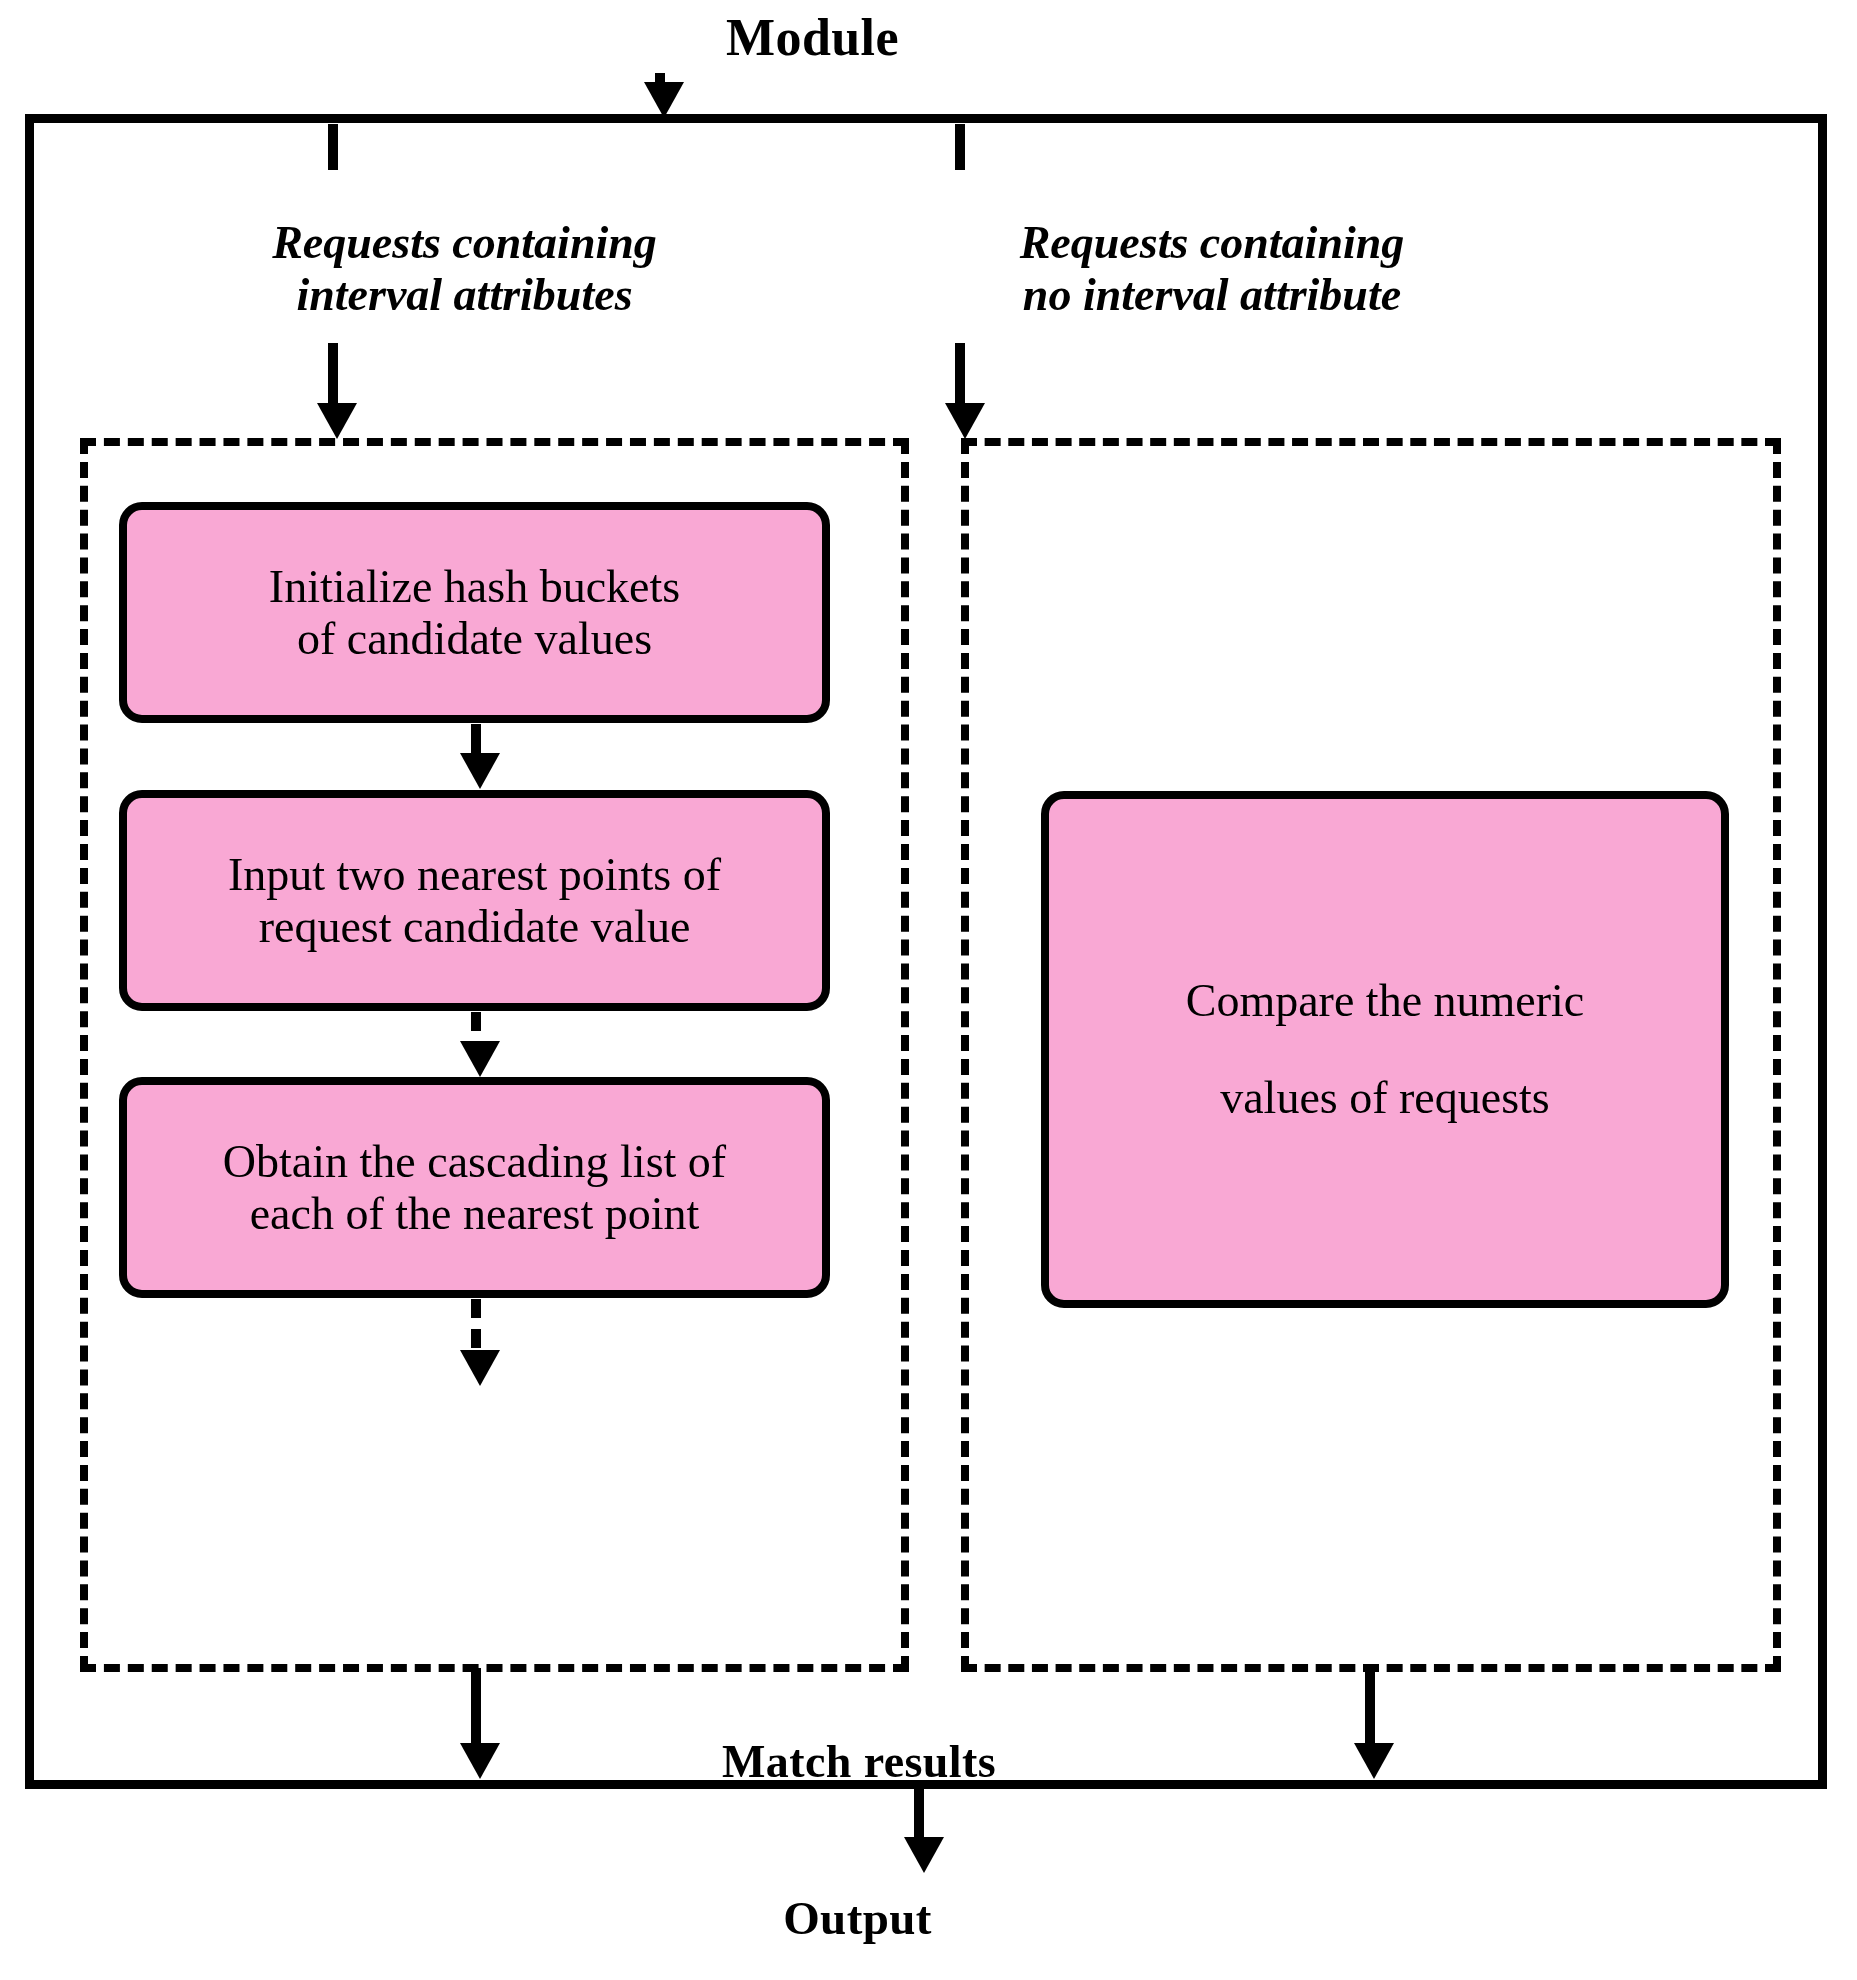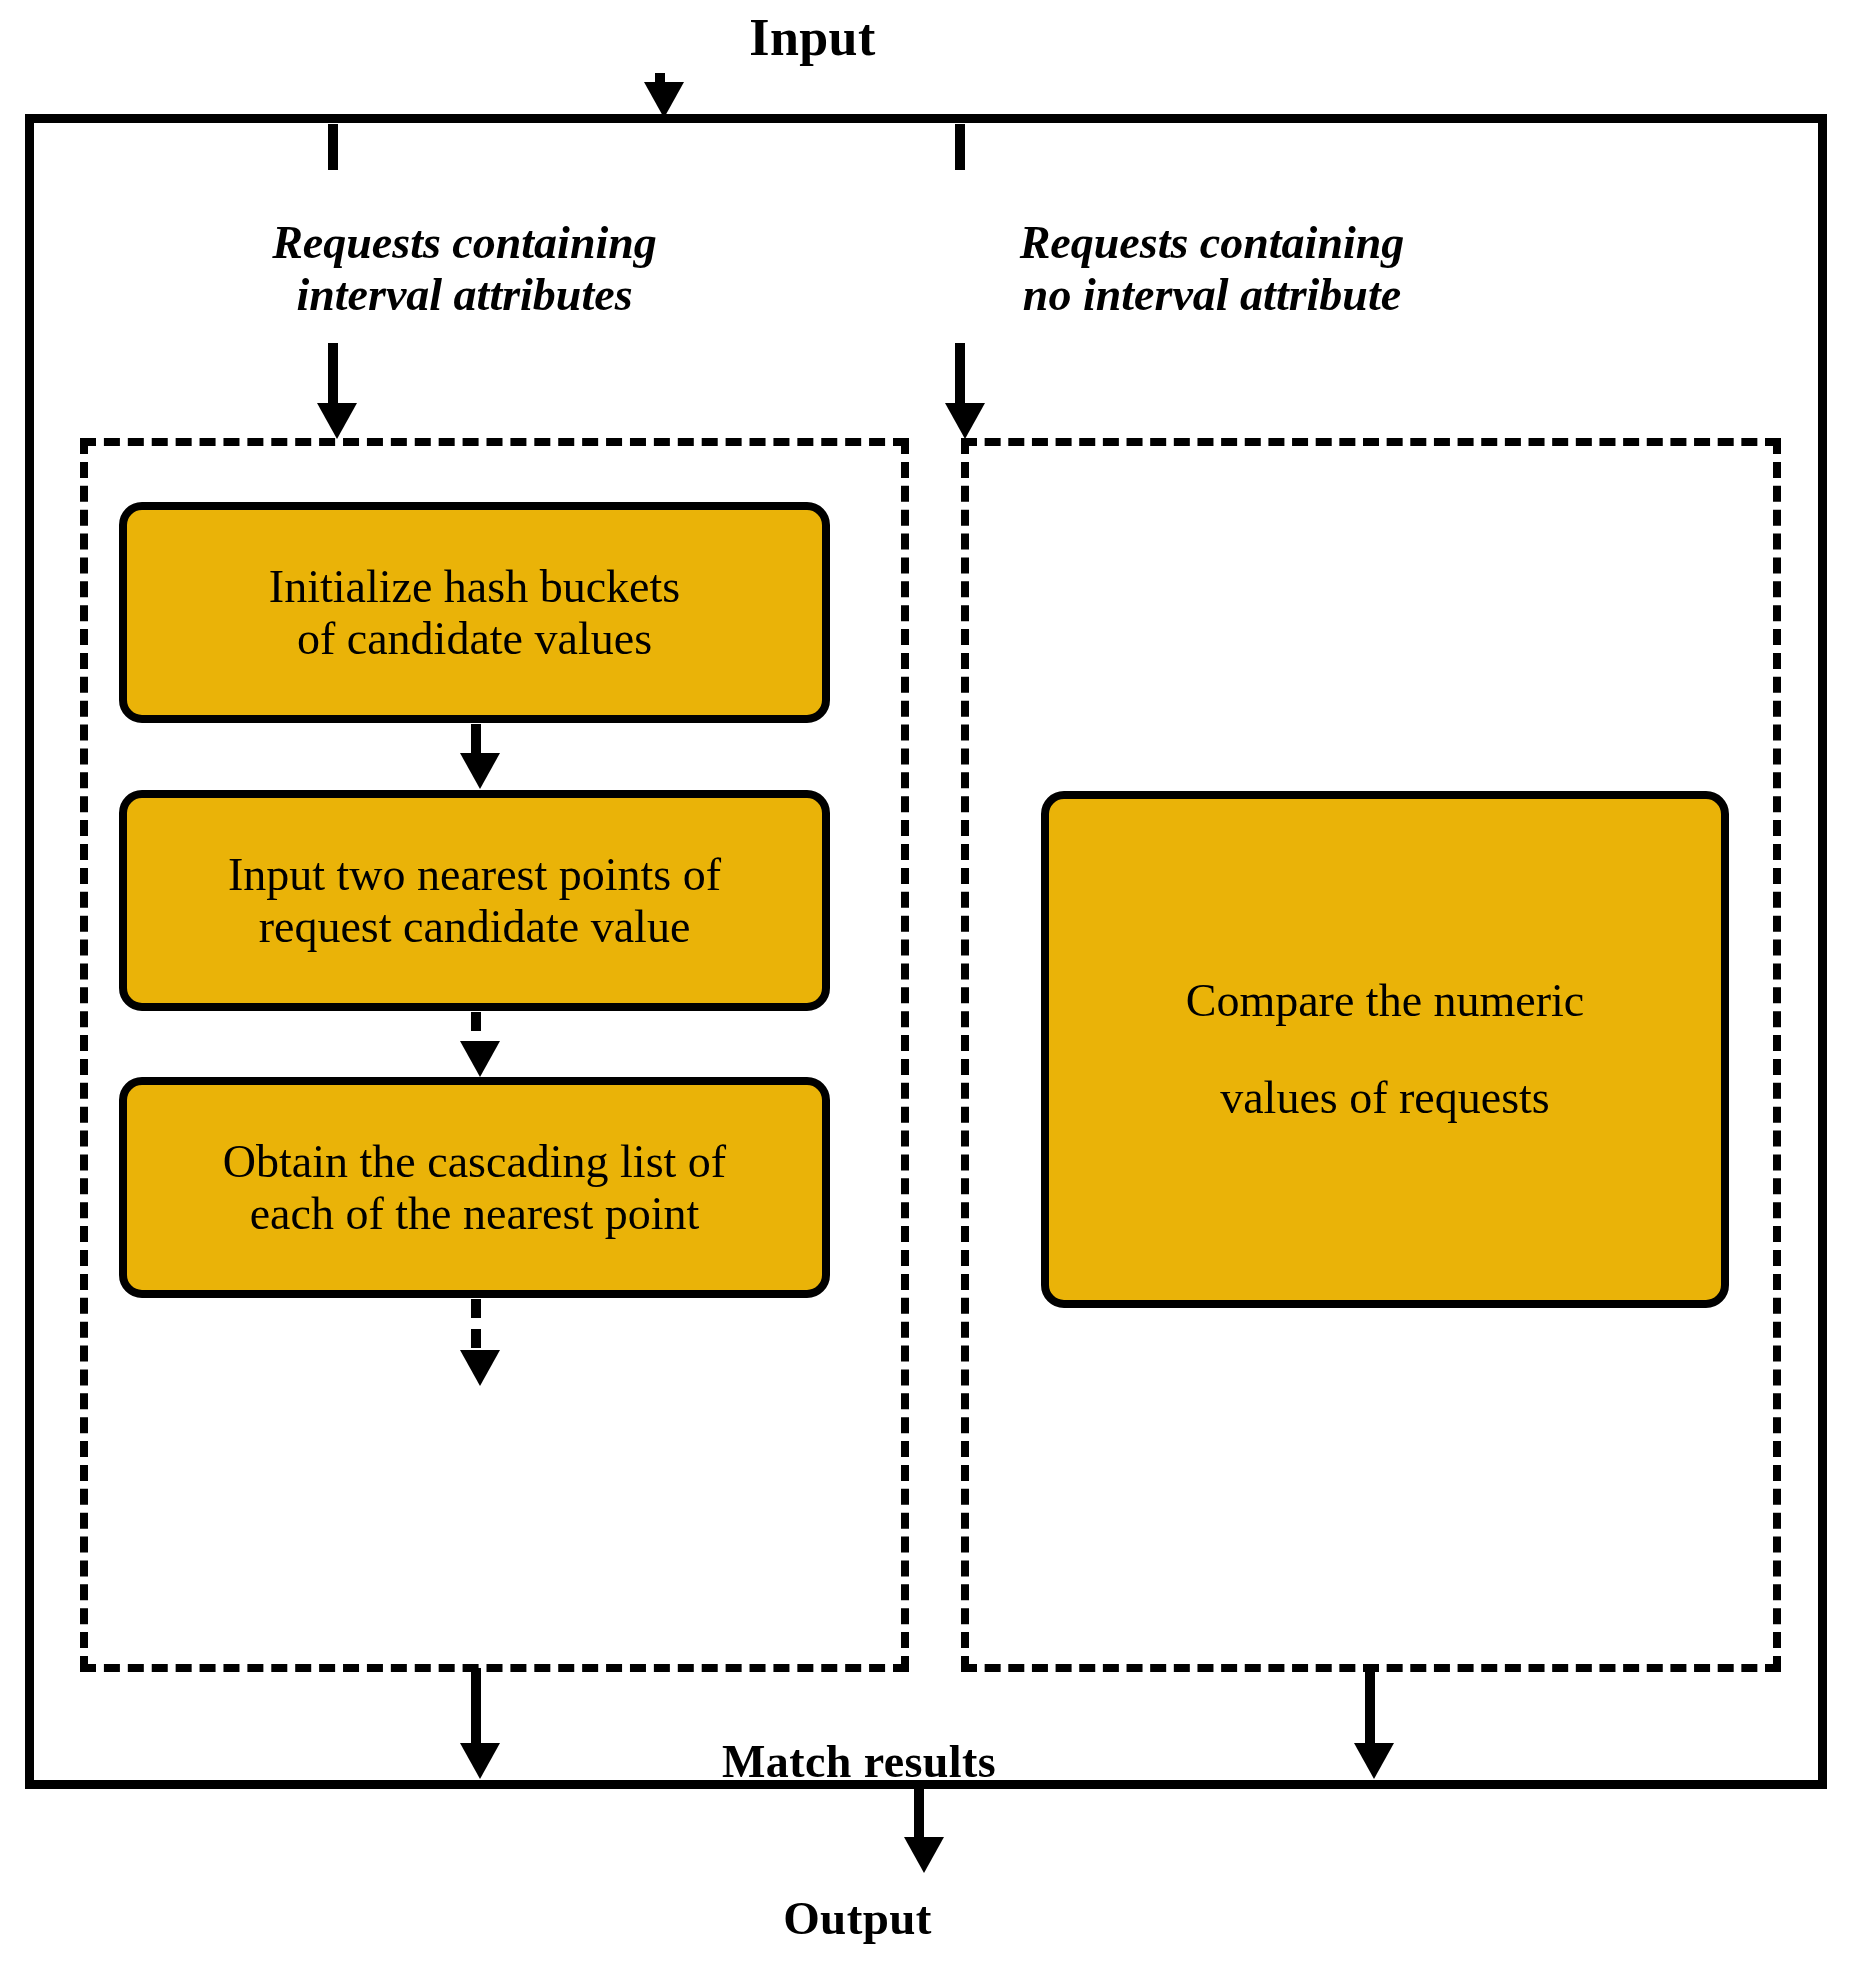--- a/index.html
+++ b/index.html
@@ -121,21 +121,21 @@
     width: 820px;
     height: 1234px;
   }
 
   
   .proc-box {
     position: absolute;
     border: 8px solid #000000;
     border-radius: 23px;
     box-sizing: border-box;
-    background: #eab308;
+    background: #f9a8d4;
     display: flex;
     align-items: center;
     justify-content: center;
     text-align: center;
     font-size: 46px;
     line-height: 1.12;
     white-space: pre-line;
     padding: 0 9px;
   }
 
@@ -238,21 +238,21 @@
 
   
   #output-connector-line  { left: 914px; top: 1788px; height: 55px; }
   #output-connector-arrow { left: 904px; top: 1837px; }
 </style>
 </head>
 <body>
 
 <div class="canvas">
 
-  <div class="lbl lbl-bold" id="input-label">Input</div>
+  <div class="lbl lbl-bold" id="input-label">Module</div>
   <div class="vline" id="input-connector-line"></div>
   <div class="arrowhead" id="input-connector-arrow"></div>
 
 
   <div id="module-frame"></div>
 
   <div class="vline" id="left-split-stub"></div>
   <div class="vline" id="right-split-stub"></div>
 
   <div class="lbl lbl-italic" id="left-branch-label">Requests   containing

